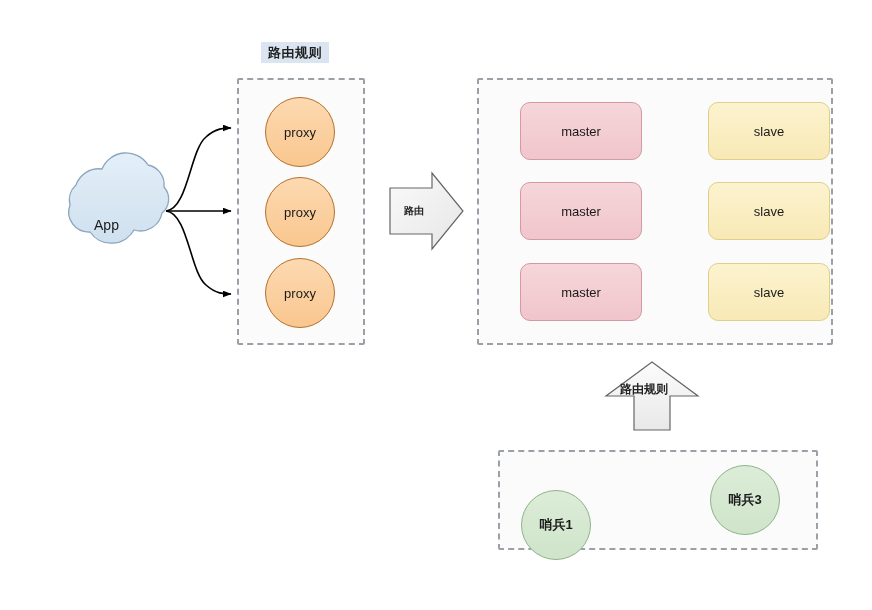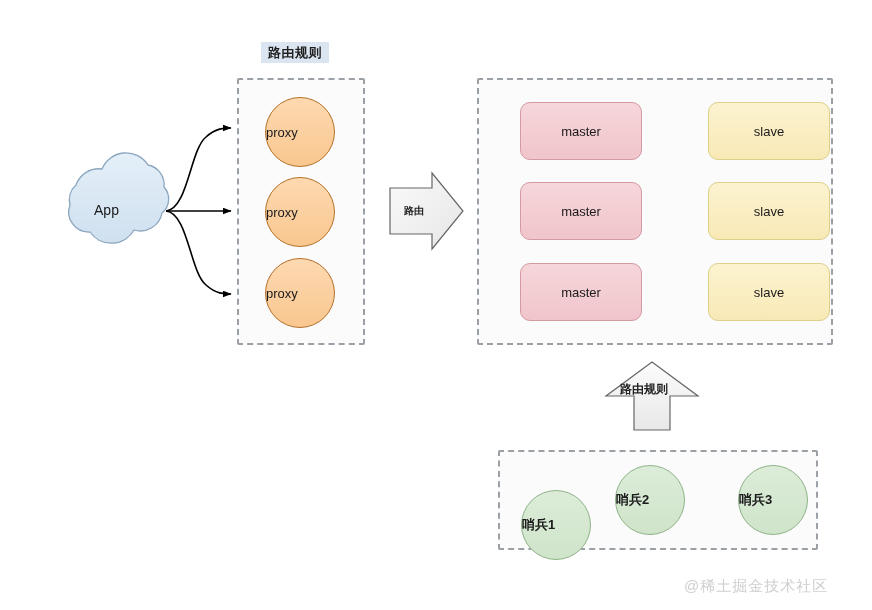--- a/index.html
+++ b/index.html
@@ -39,20 +39,21 @@
     line-height: 15px;
     white-space: nowrap;
   }
 
   
   .circle-node {
     position: absolute;
     border-radius: 50%;
     display: flex;
     align-items: center;
+    justify-content: center;
     font-size: 13px;
     color: #1a1a1a;
     box-sizing: border-box;
   }
   .proxy-node {
     background: #fbd0a0;
     background-image: linear-gradient(180deg, #fdd9b1 0%, #f9c78f 100%);
     border: 1.6px solid #b5702a;
   }
   .sentinel-node {
@@ -95,21 +96,21 @@
     pointer-events: none;
   }
 
   
   .shape-label {
     position: absolute;
     font-size: 14px;
     color: #1a1a1a;
     white-space: nowrap;
   }
-  .cloud-label { font-size: 14px; }
+  .cloud-label { font-size: 14px; margin-top: 15px; }
   .route-label {
     font-size: 10px;
     font-weight: bold;
     color: #222;
   }
   .monitor-label {
     font-size: 12px;
     font-weight: bold;
     color: #222;
   }
@@ -221,22 +222,18 @@
     <span>slave</span>
   </div>
 
   <div class="shape-label monitor-label" style="left:620px; top:381px;">路由规则</div>
 
   <div class="group-box" style="left:498px; top:450px; width:320px; height:100px;"></div>
 
   <div class="circle-node sentinel-node" style="left:521px; top:490px; width:70px; height:70px;">
     <span>哨兵1</span>
   </div>
-  <div class="circle-node sentinel-node" style="left:615px; top:465px; width:70px; height:70px;">
-    <span>哨兵2</span>
-  </div>
-  <div class="circle-node sentinel-node" style="left:738px; top:465px; width:70px; height:70px;">
+  <div class="circle-node sentinel-node" style="left:710px; top:465px; width:70px; height:70px;">
     <span>哨兵3</span>
   </div>
 
-  <div class="watermark" style="left:684px; top:577px;">@稀土掘金技术社区</div>
 
 </div>
 
 </body></html>

